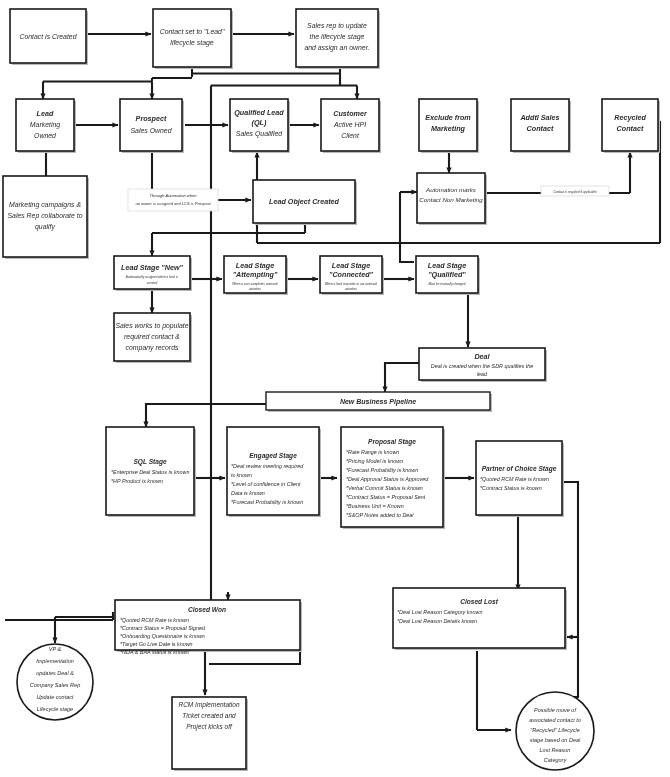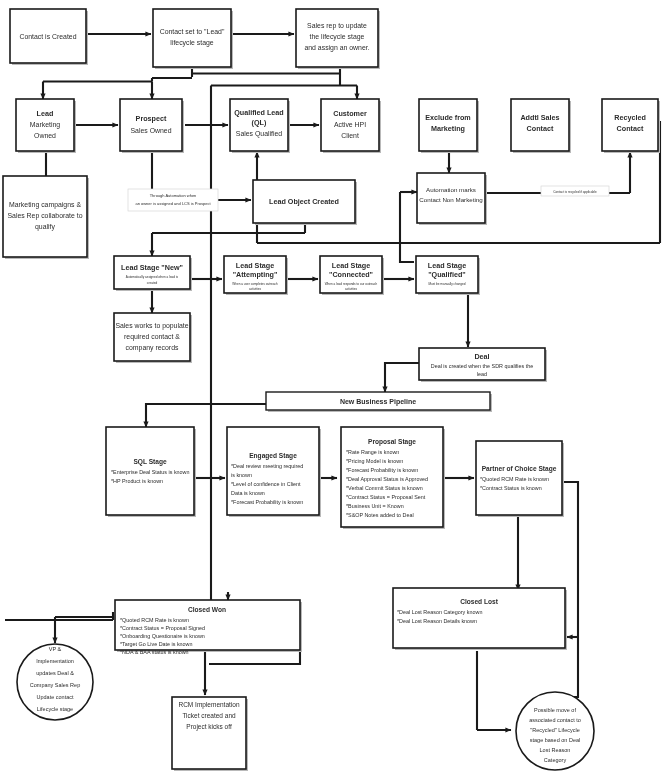--- a/index.html
+++ b/index.html
@@ -1,18 +1,18 @@
 <!DOCTYPE html>
 <html><head>
 <meta charset="utf-8">
 <style>
   html,body{margin:0;padding:0;background:#ffffff;}
   body{width:670px;height:777px;overflow:hidden;
        font-family:"Liberation Sans","DejaVu Sans",sans-serif;}
-  #stage{position:relative;width:670px;height:777px;background:#fff;}
+  #stage{position:relative;width:670px;height:777px;background:#fff;font-style:italic;}
   svg{display:block;}
   .nd{fill:#ffffff;stroke:#1a1a1a;stroke-width:1.6;}
   .nd-sh{fill:#b9b9b9;}
   .lbl{fill:#ffffff;stroke:#d8d8d8;stroke-width:0.7;}
   .bar{fill:#ffffff;stroke:#1a1a1a;stroke-width:1.4;}
   .ln{stroke:#1a1a1a;stroke-width:2.1;fill:none;stroke-linecap:butt;}
   text{fill:#2c2c2c;}
   .t-title{font-size:7.2px;font-weight:bold;}
   .t-body{font-size:6.9px;}
   .t-mini{font-size:3.1px;}

